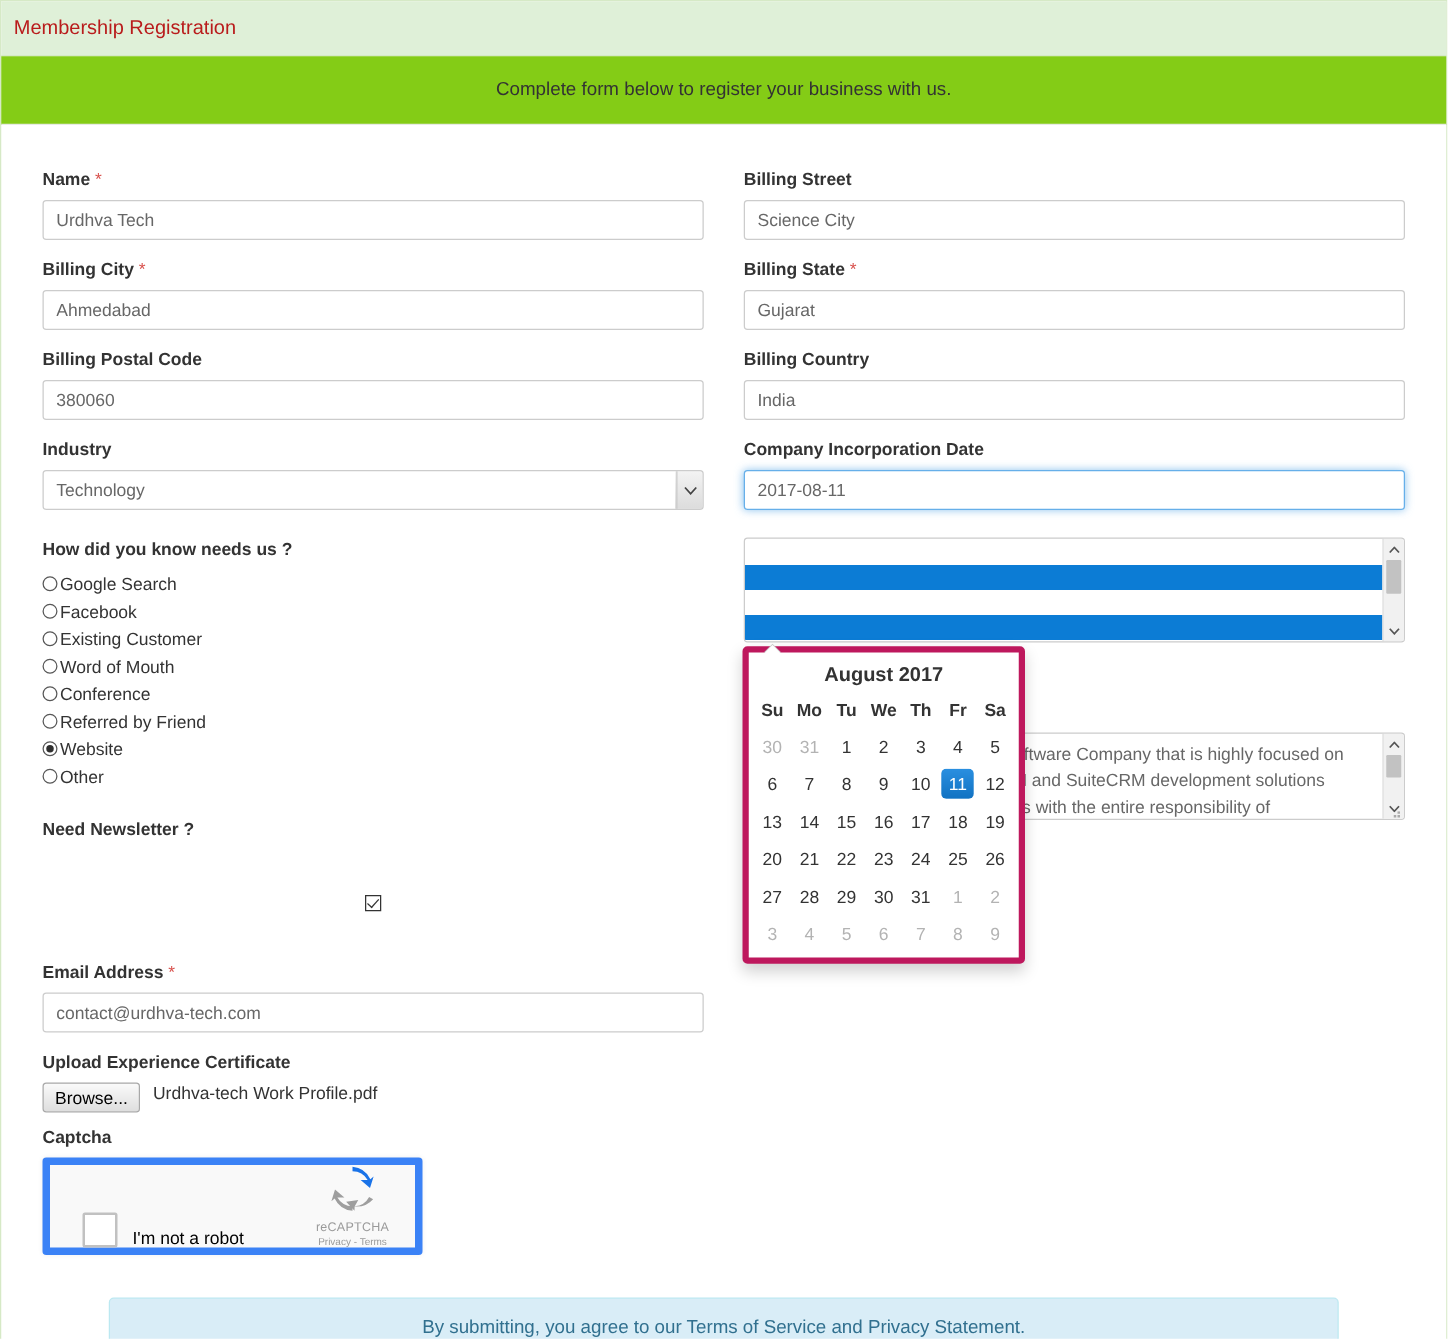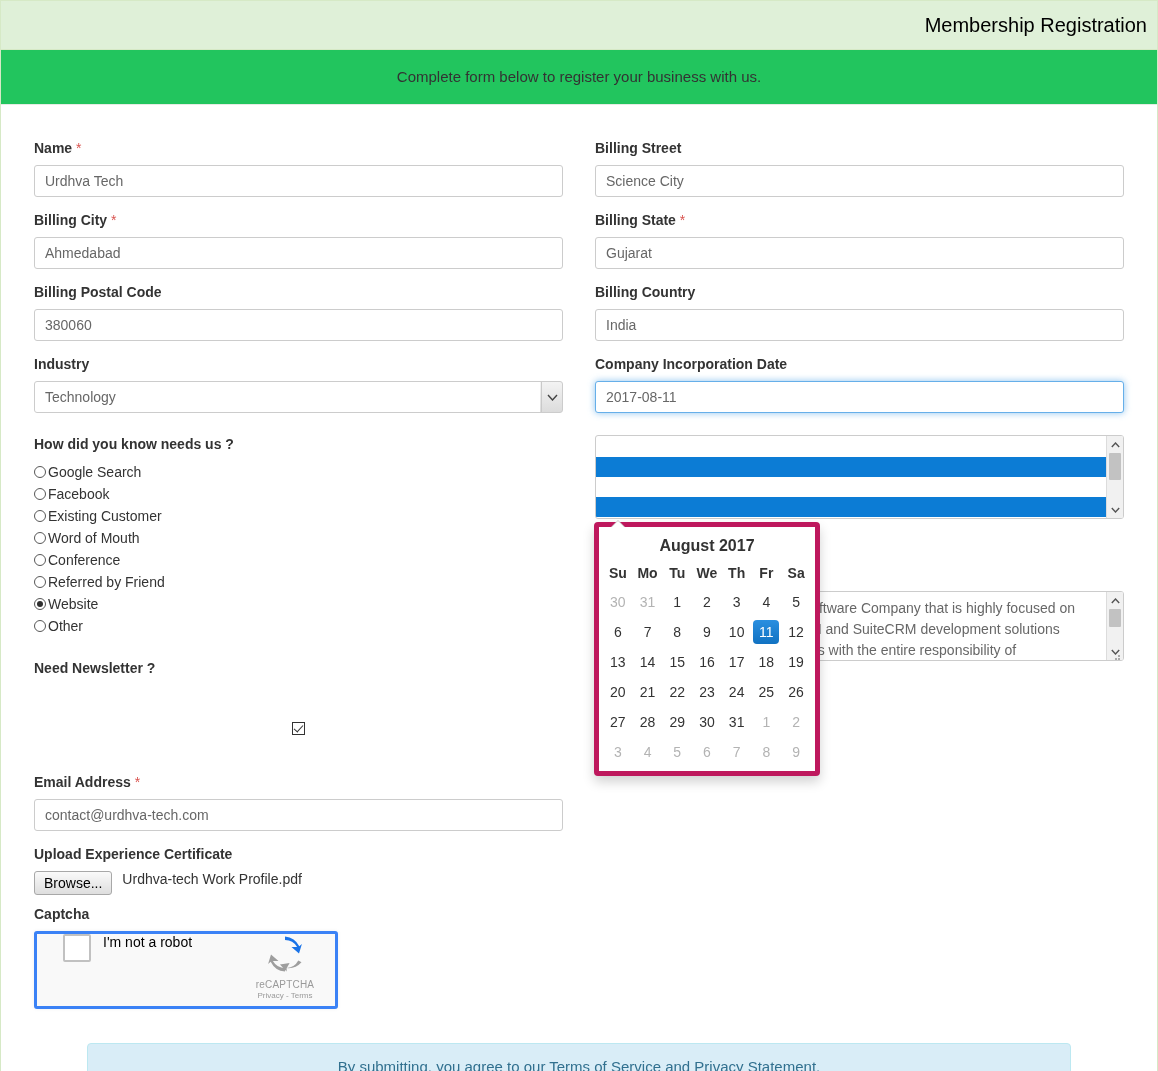--- a/index.html
+++ b/index.html
@@ -11,32 +11,32 @@
     overflow: hidden;
   }
   .panel {
     width: 1158px;
     border: 1px solid #d6e9c6;
     background: #fff;
   }
   .panel-head {
     background: #dff0d8;
     border-bottom: 1px solid #d6e9c6;
-    color: #000000;
-    text-align: right;
-    font-size: 20px;
+    color: #b91c1c;
+    text-align: left;
+    font-size: 16px;
     padding: 13px 10px 12px 10px;
   }
   .panel-sub {
     text-align: center;
     font-size: 15px;
     color: #333;
     padding: 18px 10px 19px 10px;
     border-bottom: 1px solid #e7ebe4;
-    background: #22c55e;
+    background: #84cc16;
   }
   .form-area {
     position: relative;
     padding: 34px 33px 0 33px;
   }
   .cols { display: flex; }
   .col { width: 530px; }
   .col.left { margin-right: 32px; }
   .field { margin-bottom: 14px; }
   label.lbl {
@@ -256,25 +256,25 @@
     border: 1px solid #a8a8a8;
     border-radius: 3px;
     padding: 3px 9px;
     margin-right: 10px;
     line-height: 16px;
   }
 
   
   .captcha {
     width: 304px; height: 78px;
-    border: 3px solid #3b82f6;
+    border: 6px solid #3b82f6;
     border-radius: 3px;
     background: #f9f9f9;
     display: flex;
-    align-items: flex-start;
+    align-items: flex-end;
     box-shadow: 0 0 4px rgba(0,0,0,.06);
   }
   .cap-box {
     width: 28px; height: 28px;
     border: 2px solid #c1c1c1;
     background: #fff;
     border-radius: 2px;
     margin: 0 12px 0 26px;
     flex: none;
   }

